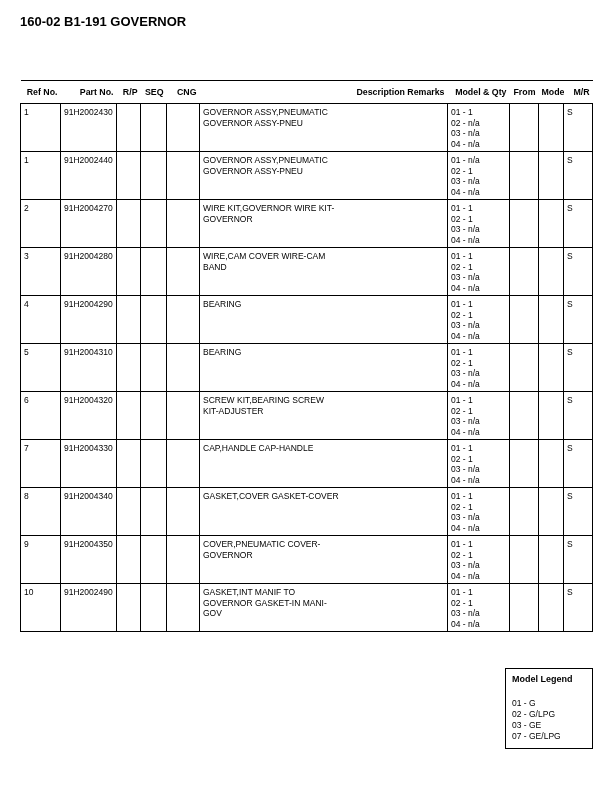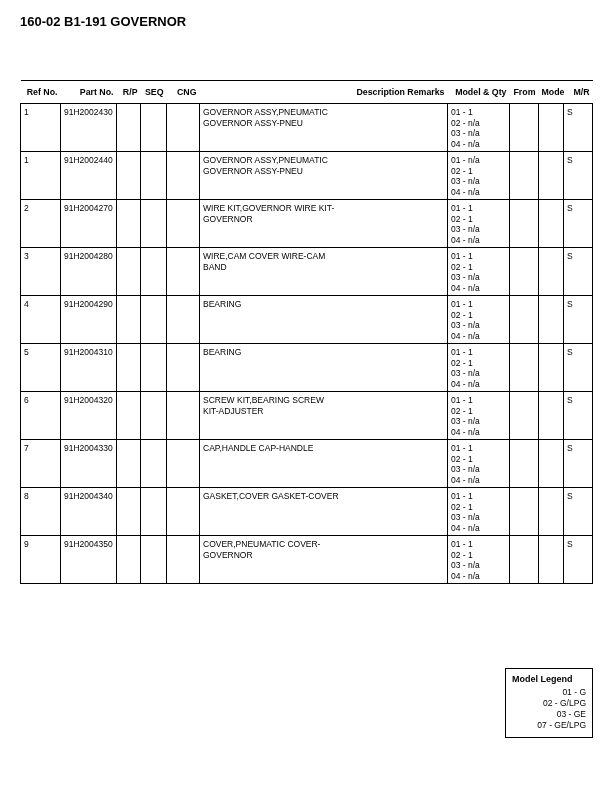--- a/index.html
+++ b/index.html
@@ -62,26 +62,25 @@
     left: 505px;
     top: 668px;
     width: 88px;
     border: 1.5px solid #000;
     padding: 5px 6px 6px 6px;
     background: #ffffff;
   }
   .legend-title {
     font-size: 9px;
     font-weight: bold;
-    margin-bottom: 3px;
+    margin-bottom: 14px;
   }
   .legend-item {
     font-size: 8.5px;
     line-height: 11px;
-    text-align: right;
   }
 </style>
 </head>
 <body>
 
 <div class="page">
 
   <div class="page-title">160-02 B1-191 GOVERNOR</div>
 
 
@@ -262,20 +261,37 @@
           <td>COVER,PNEUMATIC COVER-
 GOVERNOR</td>
           <td>01 - 1
 02 - 1
 03 - n/a
 04 - n/a</td>
           <td></td>
           <td></td>
           <td>S</td>
         </tr>
+        <tr>
+          <td>10</td>
+          <td>91H2002490</td>
+          <td></td>
+          <td></td>
+          <td></td>
+          <td>GASKET,INT MANIF TO
+GOVERNOR GASKET-IN MANI-
+GOV</td>
+          <td>01 - 1
+02 - 1
+03 - n/a
+04 - n/a</td>
+          <td></td>
+          <td></td>
+          <td>S</td>
+        </tr>
       </tbody>
   </table>
 
   <div class="legend">
     <div class="legend-title">Model Legend</div>
     <div>
         <div class="legend-item">01 - G</div>
         <div class="legend-item">02 - G/LPG</div>
         <div class="legend-item">03 - GE</div>
         <div class="legend-item">07 - GE/LPG</div>

